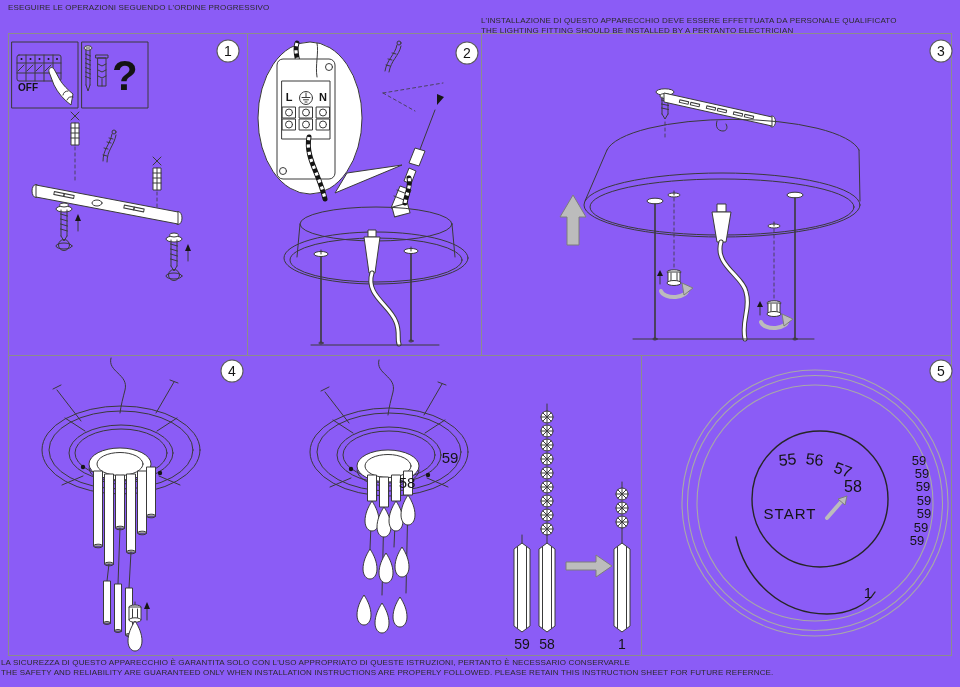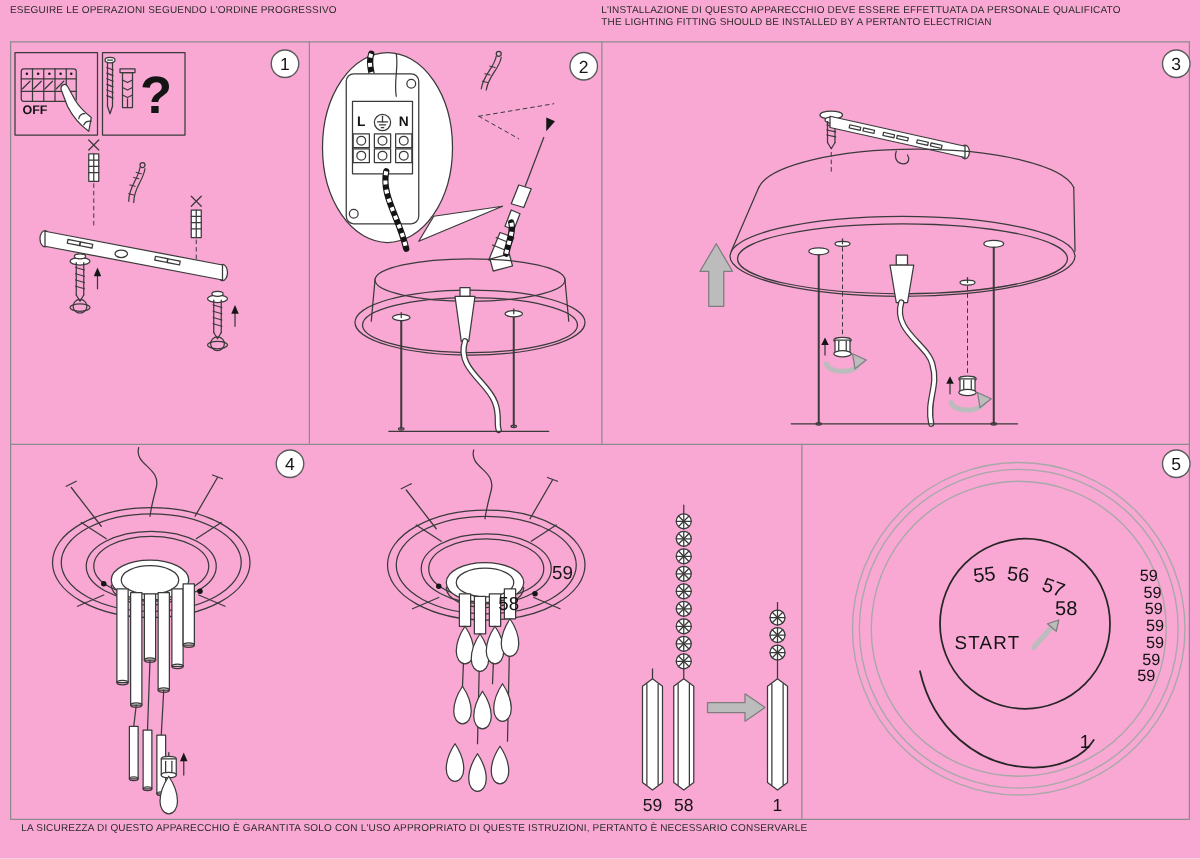--- a/index.html
+++ b/index.html
@@ -1,16 +1,16 @@
 <!DOCTYPE html>
 <html><head>
 <meta charset="utf-8">
 <style>
   html,body{margin:0;padding:0;background:#ffffff;}
-  #sheet{position:relative;width:960px;height:687px;background:#f9a8d4;overflow:hidden;
+  #sheet{position:relative;width:960px;height:687px;background:#8b5cf6;overflow:hidden;
          font-family:"Liberation Sans",sans-serif;}
   .hdr{position:absolute;font-size:8px;line-height:10px;letter-spacing:.15px;
        color:#2b2b2b;white-space:nowrap;}
   .vr,.hr{position:absolute;background:#8c8c8c;}
   .panel-svg{position:absolute;overflow:visible;}
   .ln{fill:none;stroke:#3a3a3a;stroke-width:1;stroke-linecap:round;stroke-linejoin:round;}
   .fw{fill:#ffffff;stroke:#3a3a3a;stroke-width:1;stroke-linejoin:round;}
   .bk{fill:#161616;stroke:none;}
   .dsh{stroke-dasharray:3 3;stroke-width:.8;}
   .gl{fill:none;stroke:#a8a8a8;stroke-width:1.1;}
@@ -32,21 +32,21 @@
   .qmark{font-size:42px;font-weight:bold;}
 </style>
 </head>
 <body>
 
 <div id="sheet">
 
   <div class="hdr" style="left:8px;top:3px">
     <div>ESEGUIRE LE OPERAZIONI SEGUENDO L'ORDINE PROGRESSIVO</div>
   </div>
-  <div class="hdr" style="left:481px;top:3px">
+  <div class="hdr" style="left:481px;top:16px">
     <div>L'INSTALLAZIONE DI QUESTO APPARECCHIO DEVE ESSERE EFFETTUATA DA PERSONALE QUALIFICATO</div>
     <div>THE LIGHTING FITTING SHOULD BE INSTALLED BY A PERTANTO ELECTRICIAN</div>
   </div>
 
   <div class="hr" style="left:8px;top:33px;width:944px;height:1px"></div>
   <div class="hr" style="left:8px;top:355px;width:944px;height:1px"></div>
   <div class="hr" style="left:8px;top:655px;width:944px;height:1px"></div>
   <div class="vr" style="left:8px;top:33px;width:1px;height:622px"></div>
   <div class="vr" style="left:951px;top:33px;width:1px;height:622px"></div>
   <div class="vr" style="left:247px;top:33px;width:1px;height:322px"></div>
@@ -491,17 +491,18 @@
       <text class="t13" x="278" y="110" text-anchor="middle">59</text>
       <text class="t13" x="281" y="123" text-anchor="middle">59</text>
       <text class="t13" x="282" y="136" text-anchor="middle">59</text>
       <text class="t13" x="283" y="150" text-anchor="middle">59</text>
       <text class="t13" x="283" y="163" text-anchor="middle">59</text>
       <text class="t13" x="280" y="177" text-anchor="middle">59</text>
       <text class="t13" x="276" y="190" text-anchor="middle">59</text>
     </g>
   </svg>
 
-  <div class="hdr" style="left:17px;top:658px">
+  <div class="hdr" style="left:1px;top:658px">
     <div>LA SICUREZZA DI QUESTO APPARECCHIO È GARANTITA SOLO CON L'USO APPROPRIATO DI QUESTE ISTRUZIONI, PERTANTO È NECESSARIO CONSERVARLE</div>
+    <div>THE SAFETY AND RELIABILITY ARE GUARANTEED ONLY WHEN INSTALLATION INSTRUCTIONS ARE PROPERLY FOLLOWED. PLEASE RETAIN THIS INSTRUCTION SHEET FOR FUTURE REFERNCE.</div>
   </div>
 
 </div>
 
 </body></html>

